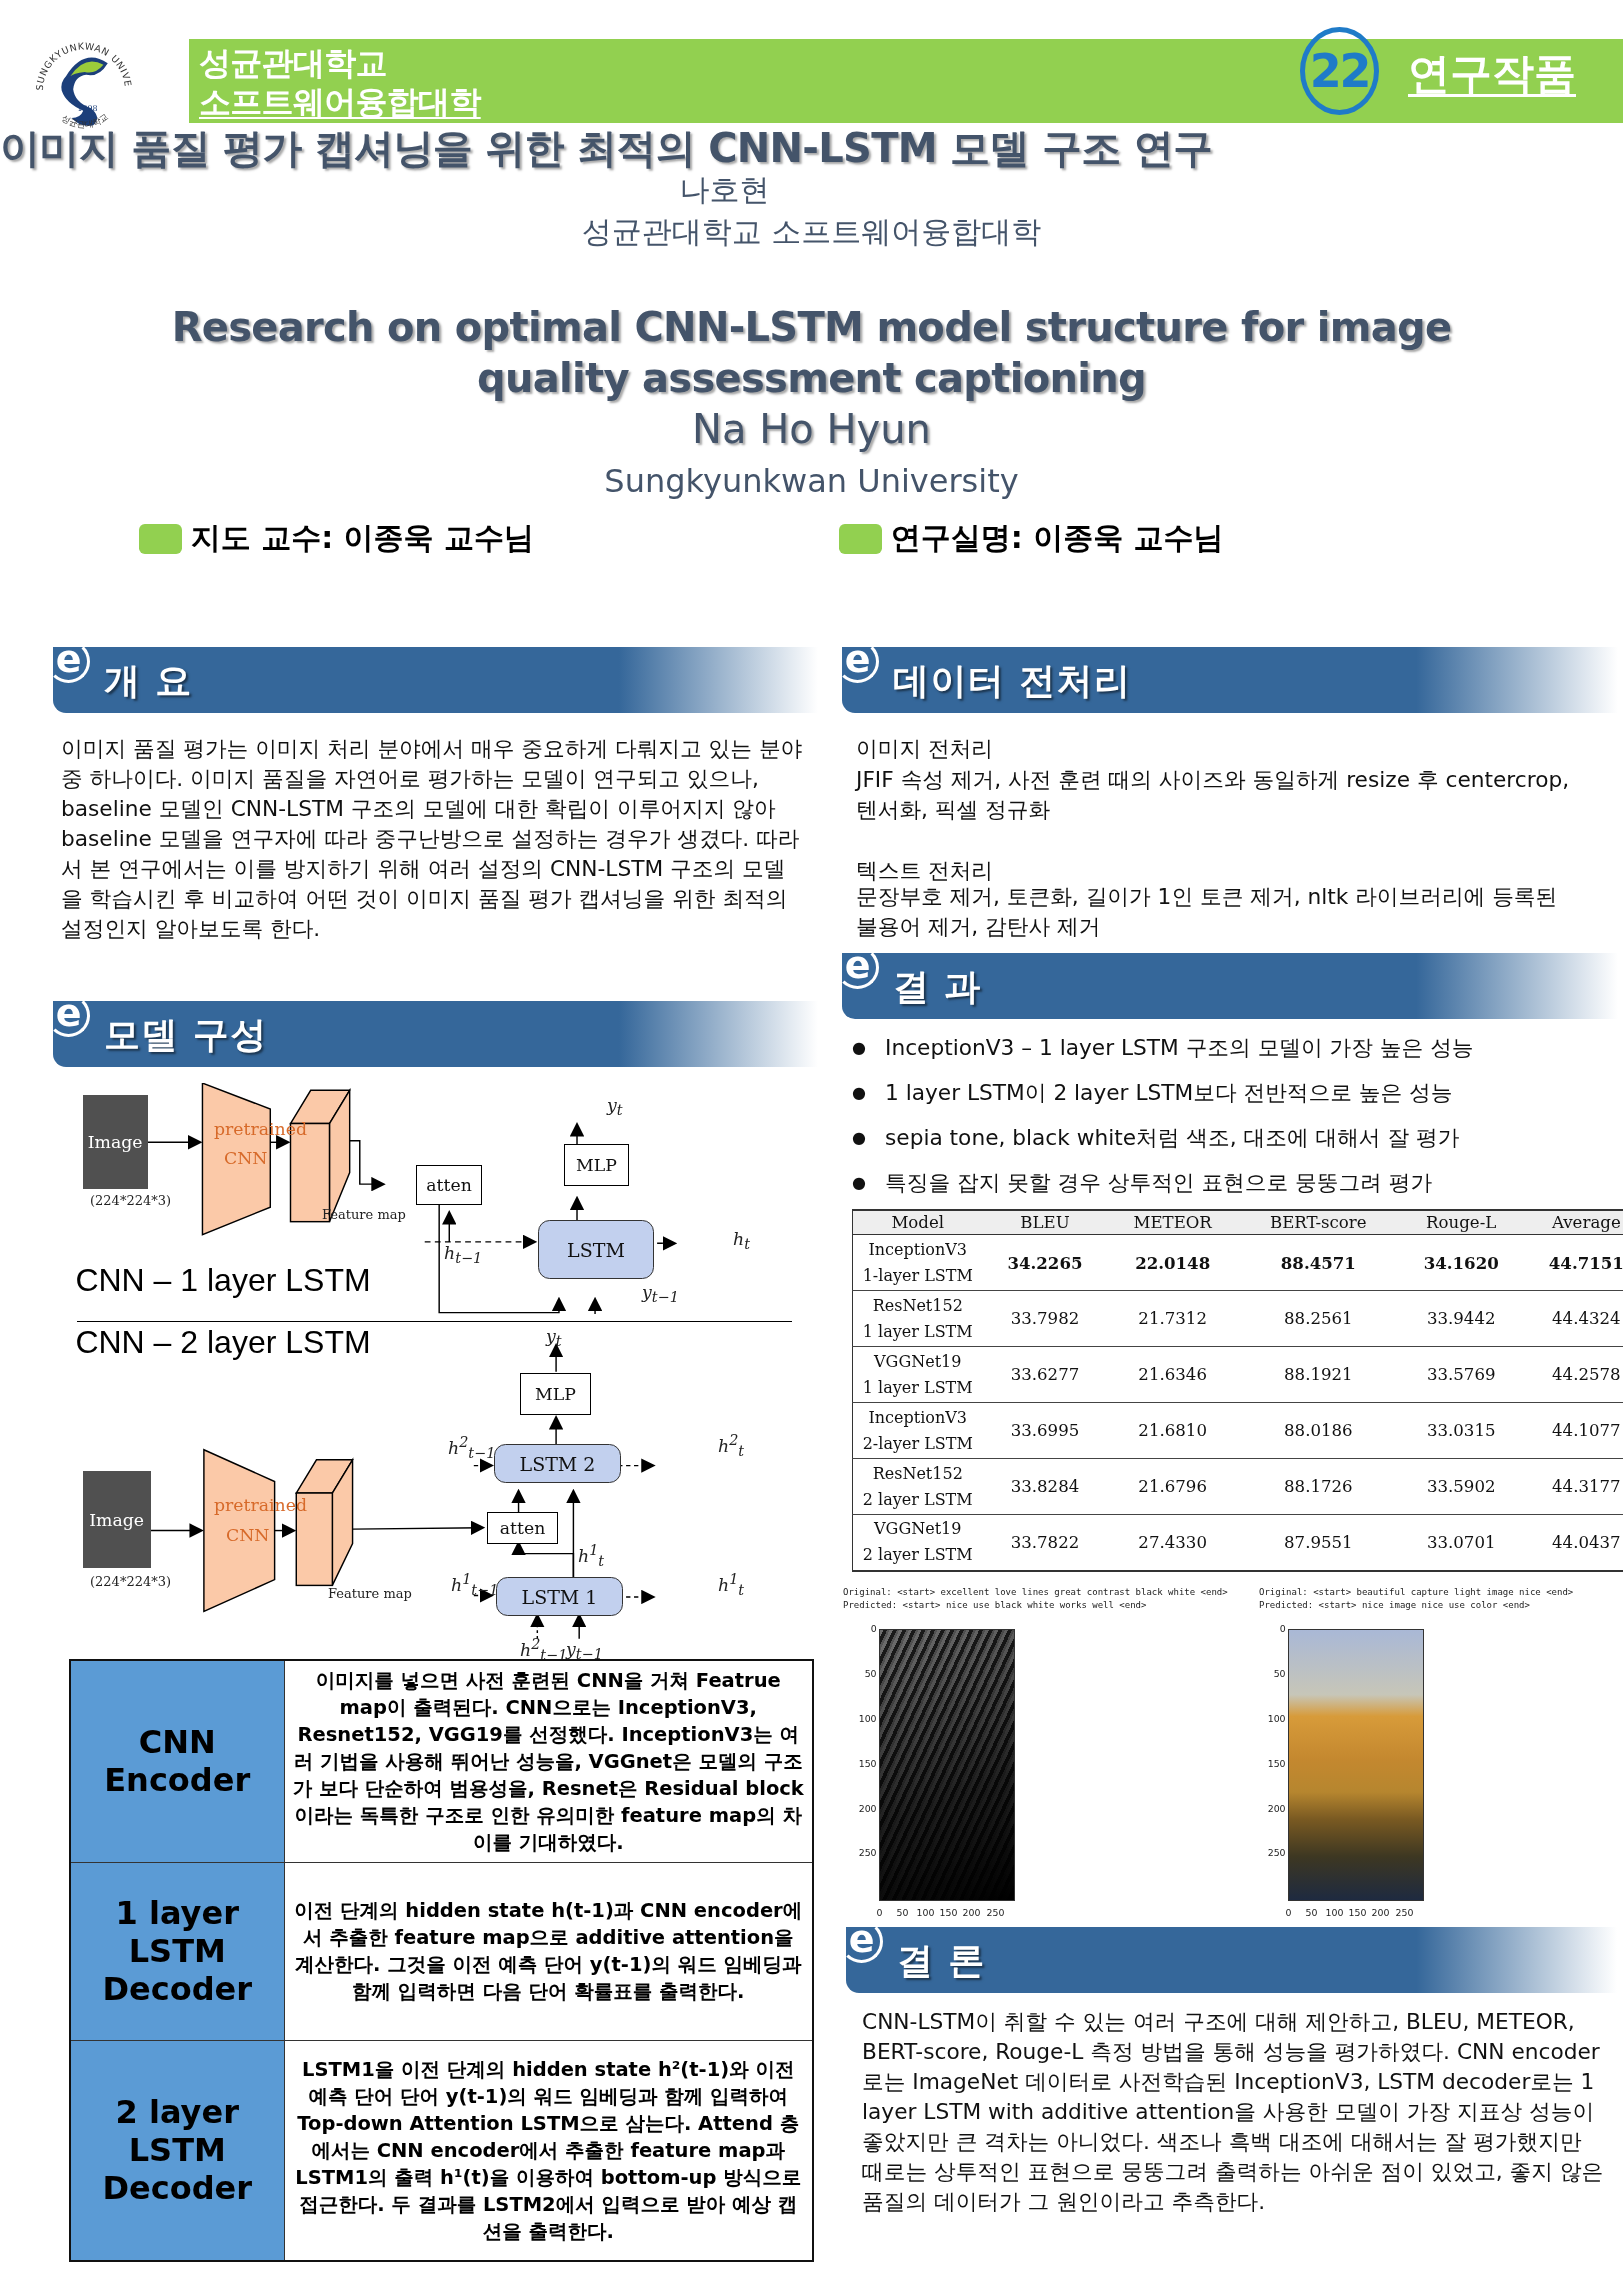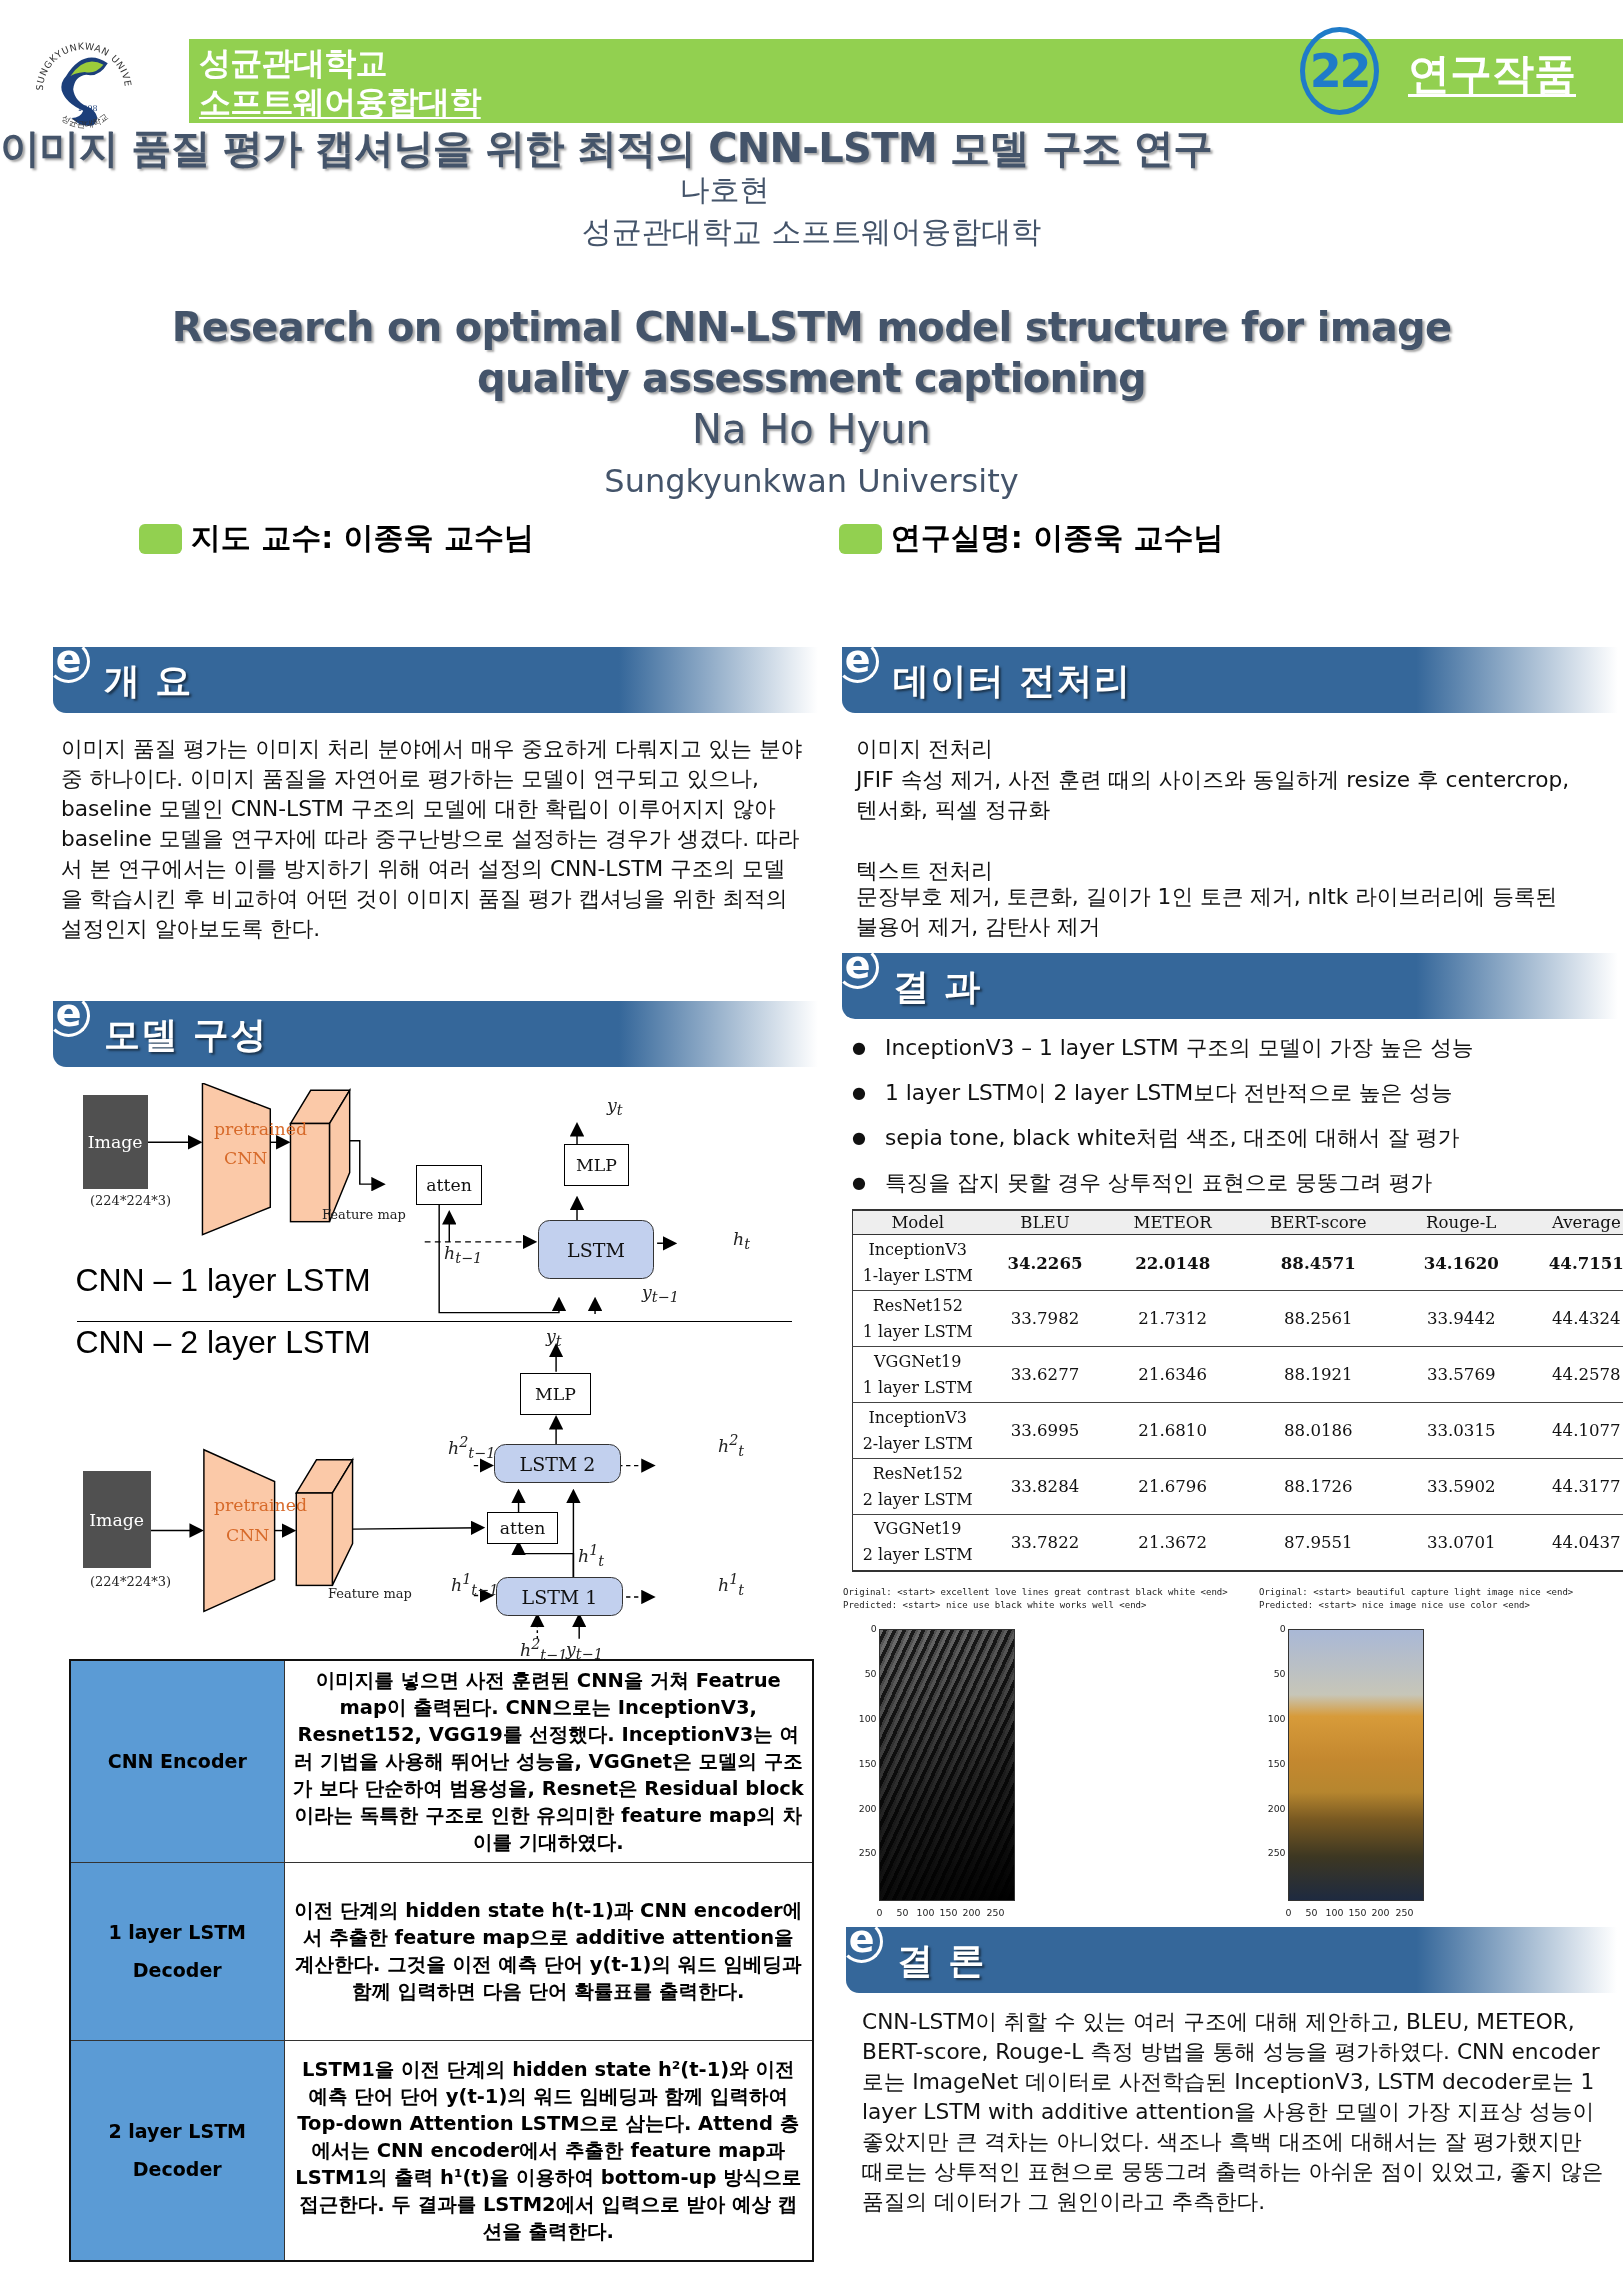--- a/index.html
+++ b/index.html
@@ -44,21 +44,21 @@
   .hr { position: absolute; left: 16px; top: 238px; width: 715px; height: 1.4px; background: #000; }
 
   .box { position: absolute; background: #fff; border: 1.4px solid #000; font-family: "DejaVu Serif", serif; font-size: 17.3px; display: flex; align-items: center; justify-content: center; }
   .img-box { position: absolute; background: #505050; color: #fff; font-family: "DejaVu Serif", serif; font-size: 17.3px; display: flex; align-items: center; justify-content: center; }
   .lstm { position: absolute; background: #c2d0ee; border: 1.4px solid #333; border-radius: 11.6px; font-family: "DejaVu Serif", serif; font-size: 19px; display: flex; align-items: center; justify-content: center; }
   .cap { position: absolute; font-family: "DejaVu Serif", serif; font-size: 13px; color: #222; }
   .math { position: absolute; font-family: "DejaVu Serif", serif; font-style: italic; font-size: 17.3px; color: #222; }
 
   .enc-table { position: absolute; left: 69px; top: 1659px; width: 745px; border-collapse: collapse; border: 2.2px solid #111; }
   .enc-table td { border: 1.4px solid #333; vertical-align: middle; }
-  .enc-table td.k { width: 214px; background: #5b9bd5; text-align: center; font-weight: bold; font-size: 19px; line-height: 38px; color: #000; }
+  .enc-table td.k { width: 214px; background: #5b9bd5; text-align: center; font-weight: bold; font-size: 32px; line-height: 38px; color: #000; }
   .enc-table td.v { background: #fff; text-align: center; font-weight: bold; font-size: 19.5px; line-height: 27px; padding: 5.8px 7.2px; color: #000; }
 
   
   .sub-h { position: absolute; font-size: 21.7px; color: #111; }
   .pre-text { position: absolute; font-size: 21.7px; line-height: 30px; color: #111; }
 
   .bullets { position: absolute; left: 852px; top: 1025px; width: 737px; list-style: none; }
   .bullets li { font-size: 21.7px; line-height: 45px; display: flex; }
   .bullets li .dot { width: 33px; font-size: 16px; }
 
@@ -302,21 +302,21 @@
       <td class="model"><span>ResNet152</span><br><span>2 layer LSTM</span></td>
       <td class="num">33.8284</td>
       <td class="num">21.6796</td>
       <td class="num">88.1726</td>
       <td class="num">33.5902</td>
       <td class="num">44.3177</td>
     </tr>
     <tr>
       <td class="model"><span>VGGNet19</span><br><span>2 layer LSTM</span></td>
       <td class="num">33.7822</td>
-      <td class="num">21.3672</td>
+      <td class="num">27.4330</td>
       <td class="num">87.9551</td>
       <td class="num">33.0701</td>
       <td class="num">44.0437</td>
     </tr>
   </tbody>
 </table>
 
 <div class="sample-cap" style="left:843px; top:1586px;">
   <div>Original: &lt;start&gt; excellent love lines great contrast black white &lt;end&gt;</div>
   <div>Predicted: &lt;start&gt; nice use black white works well &lt;end&gt;</div>

